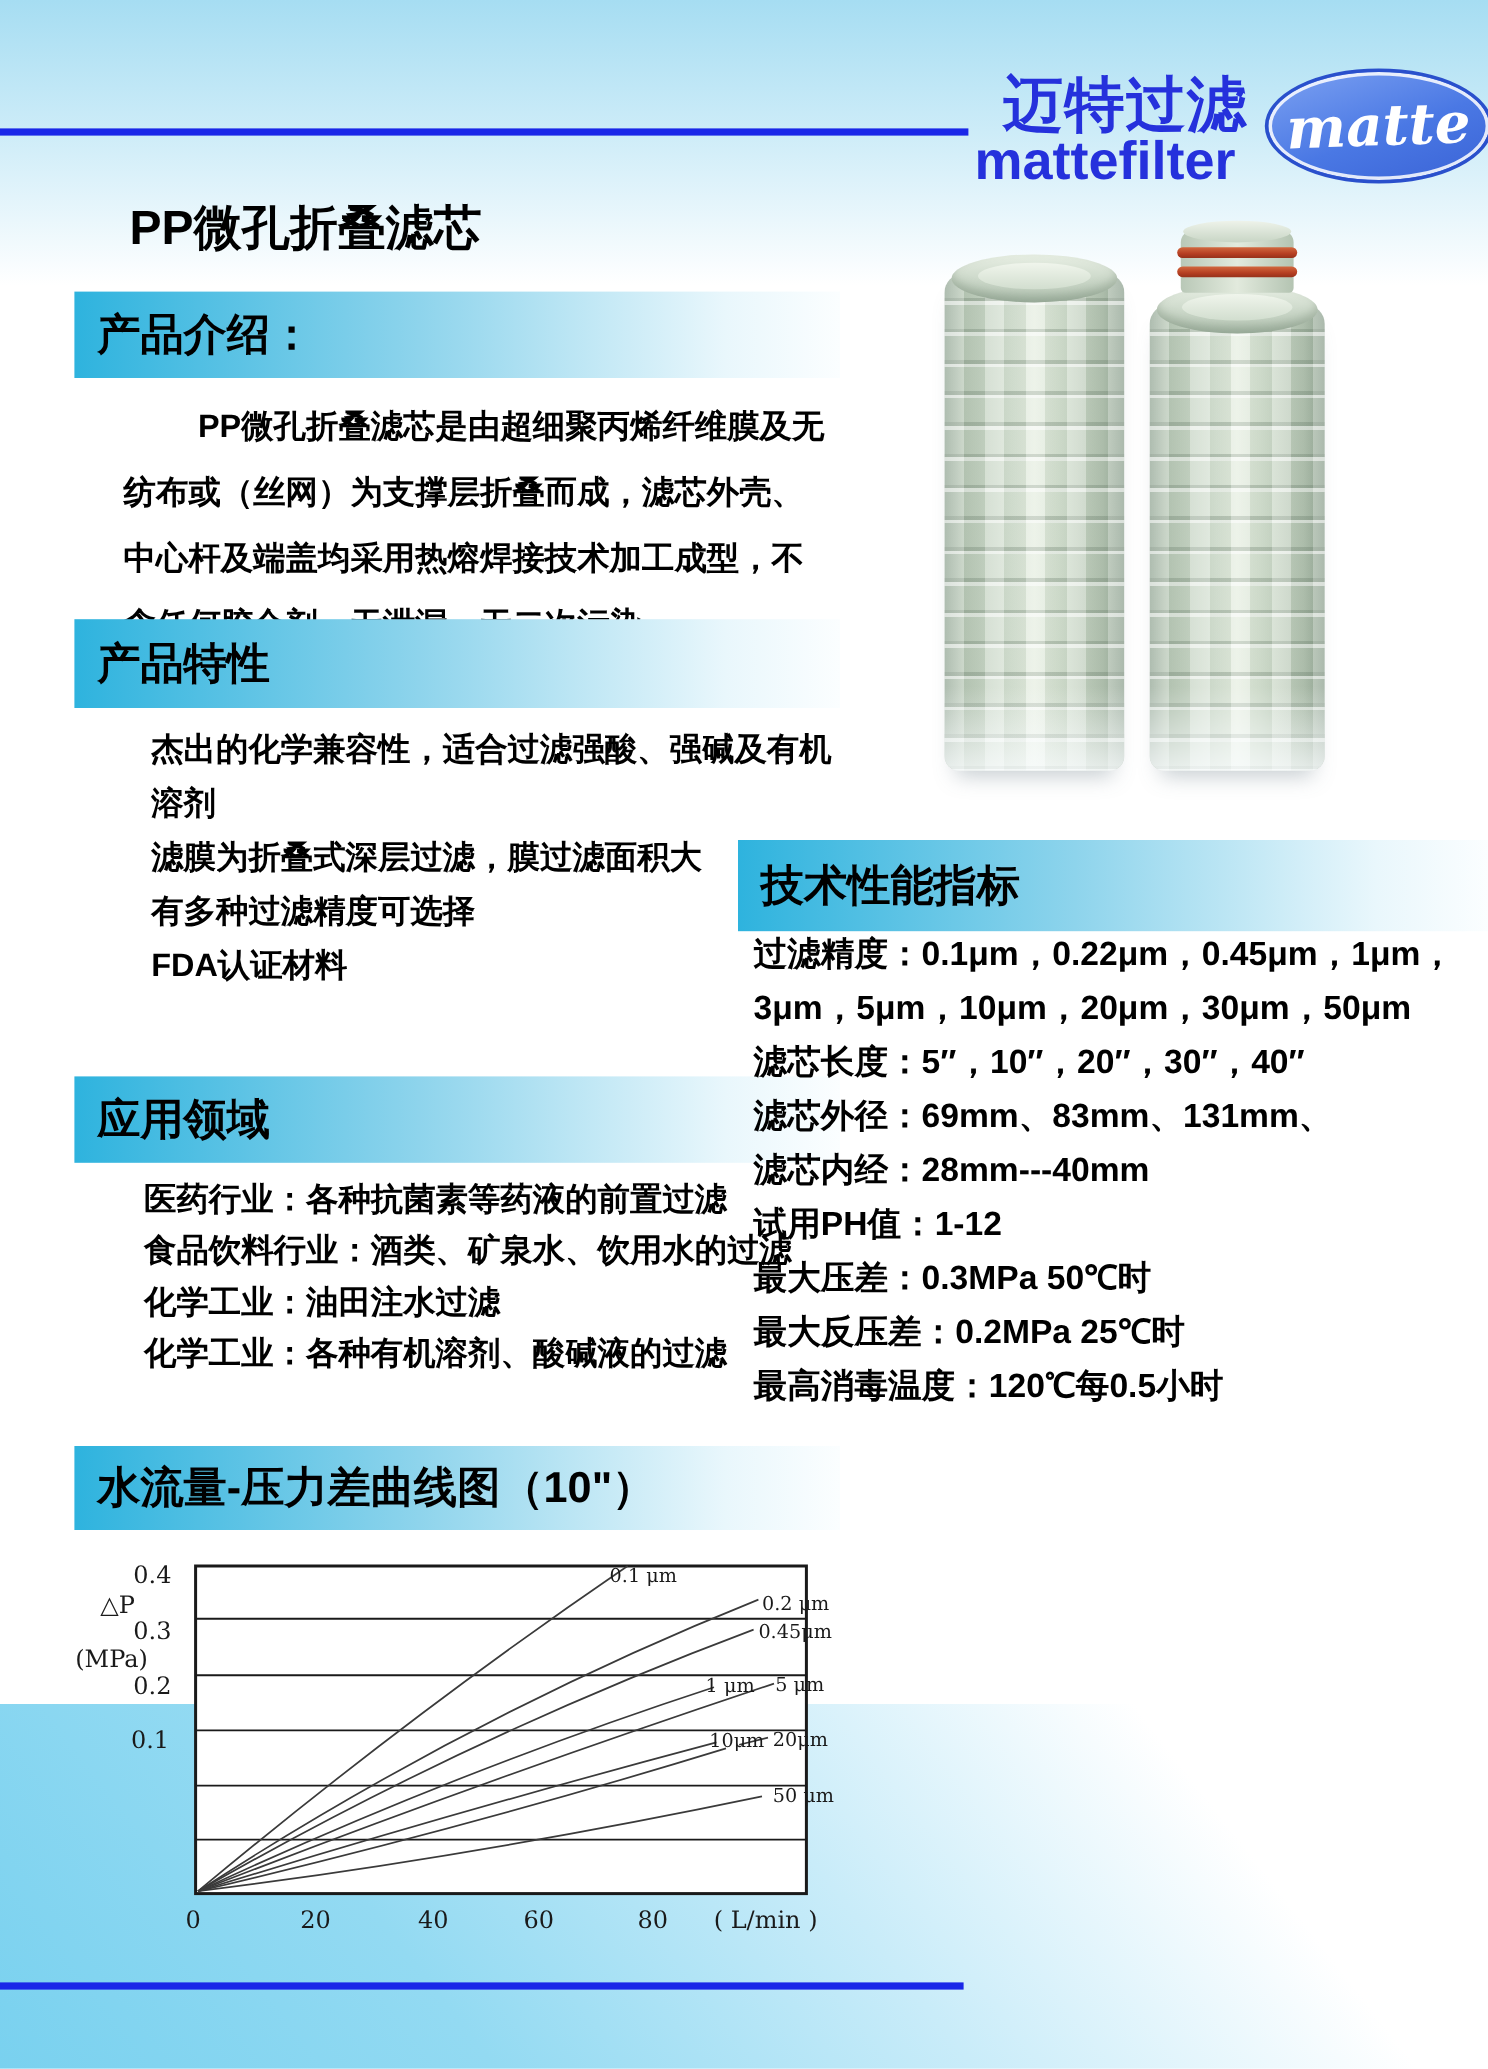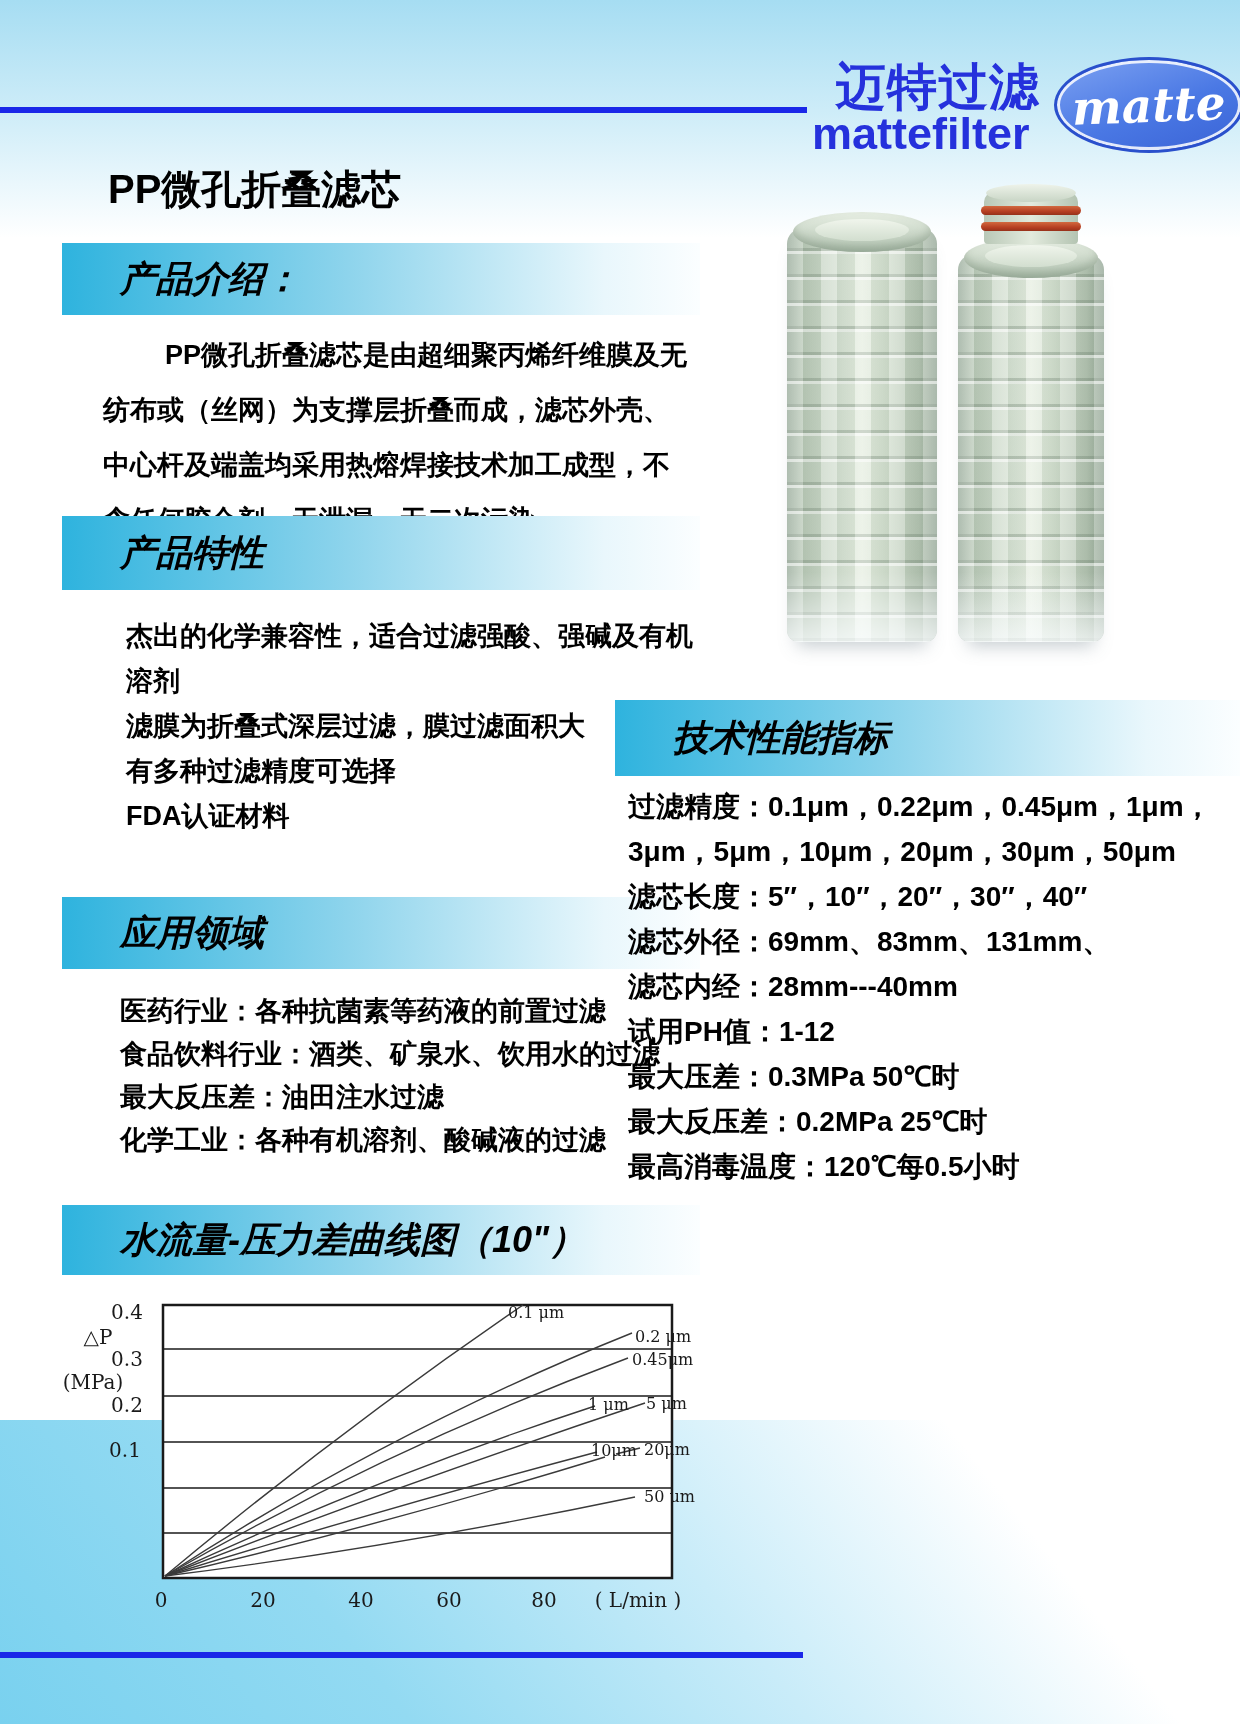--- a/index.html
+++ b/index.html
@@ -20,33 +20,33 @@
   .brand-en{left:812px;top:108px;font-size:45px;font-weight:bold;color:#2531dc;letter-spacing:0px;}
   .logo-oval{left:1054px;top:57px;width:184px;height:90px;border-radius:50%;
     background:linear-gradient(160deg,#7da2f2 0%,#4a78e4 55%,#3a63d6 100%);
     border:3px solid #2a50cc;box-shadow:inset 0 0 0 3px rgba(255,255,255,.85);
     display:flex;align-items:center;justify-content:center;}
   .logo-oval span{color:#ffffff;font-size:47px;font-style:italic;font-weight:bold;
     font-family:"DejaVu Serif",serif;transform:rotate(-2deg);}
   .page-title{left:92px;top:146px;font-size:40px;font-weight:bold;color:#000;margin:16px;}
 
   
-  .bar{height:72px;width:638px;left:62px;display:flex;align-items:center;padding-left:58px;
+  .bar{height:72px;width:638px;left:62px;display:flex;align-items:center;padding-left:19px;
     box-sizing:border-box;font-size:36px;font-weight:bold;color:#000;
-    background:linear-gradient(90deg,#2eb3de 0%,#8ed4ec 45%,#e9f7fc 85%,#fbfeff 100%);font-style:italic;}
+    background:linear-gradient(90deg,#2eb3de 0%,#8ed4ec 45%,#e9f7fc 85%,#fbfeff 100%);}
   .bar-intro{top:243px;}
   .bar-features{top:516px;height:74px;}
   .bar-apps{top:897px;}
   .bar-specs{left:615px;top:700px;width:625px;height:76px;}
   .bar-chart{top:1205px;height:70px;font-size:36px;}
 
   
   .body-text{left:103px;top:328px;width:585px;font-size:27px;font-weight:bold;color:#000;
     line-height:55px;text-indent:62px;}
-  .list{font-weight:bold;color:#000;margin-top:12px;}
+  .list{font-weight:bold;color:#000;}
   .list-features{left:126px;top:602px;width:572px;font-size:27px;line-height:45px;}
   .list-apps{left:120px;top:978px;width:600px;font-size:27px;line-height:43px;}
   .list-specs{left:628px;top:772px;width:612px;font-size:28px;line-height:45px;}
 
   
   .cart{position:absolute;}
   .cart .bodyc{position:absolute;left:0;right:0;top:16px;bottom:0;
     border-radius:16px 16px 12px 12px;
     background:
       repeating-linear-gradient(90deg,rgba(255,255,255,0.28) 0 16px,rgba(150,168,150,0.14) 16px 34px),
@@ -121,21 +121,21 @@
     <div>有多种过滤精度可选择</div>
     <div>FDA认证材料</div>
   </div>
 
 <div class="abs bar bar-apps">
   <span>应用领域</span>
 </div>
 <div class="abs list list-apps">
     <div>医药行业：各种抗菌素等药液的前置过滤</div>
     <div>食品饮料行业：酒类、矿泉水、饮用水的过滤</div>
-    <div>最大反压差：油田注水过滤</div>
+    <div>化学工业：油田注水过滤</div>
     <div>化学工业：各种有机溶剂、酸碱液的过滤</div>
   </div>
 
 <div class="abs bar bar-specs">
   <span>技术性能指标</span>
 </div>
 <div class="abs list list-specs">
     <div>过滤精度：0.1μm，0.22μm，0.45μm，1μm，3μm，5μm，10μm，20μm，30μm，50μm</div>
     <div>滤芯长度：5″，10″，20″，30″，40″</div>
     <div>滤芯外径：69mm、83mm、131mm、</div>

